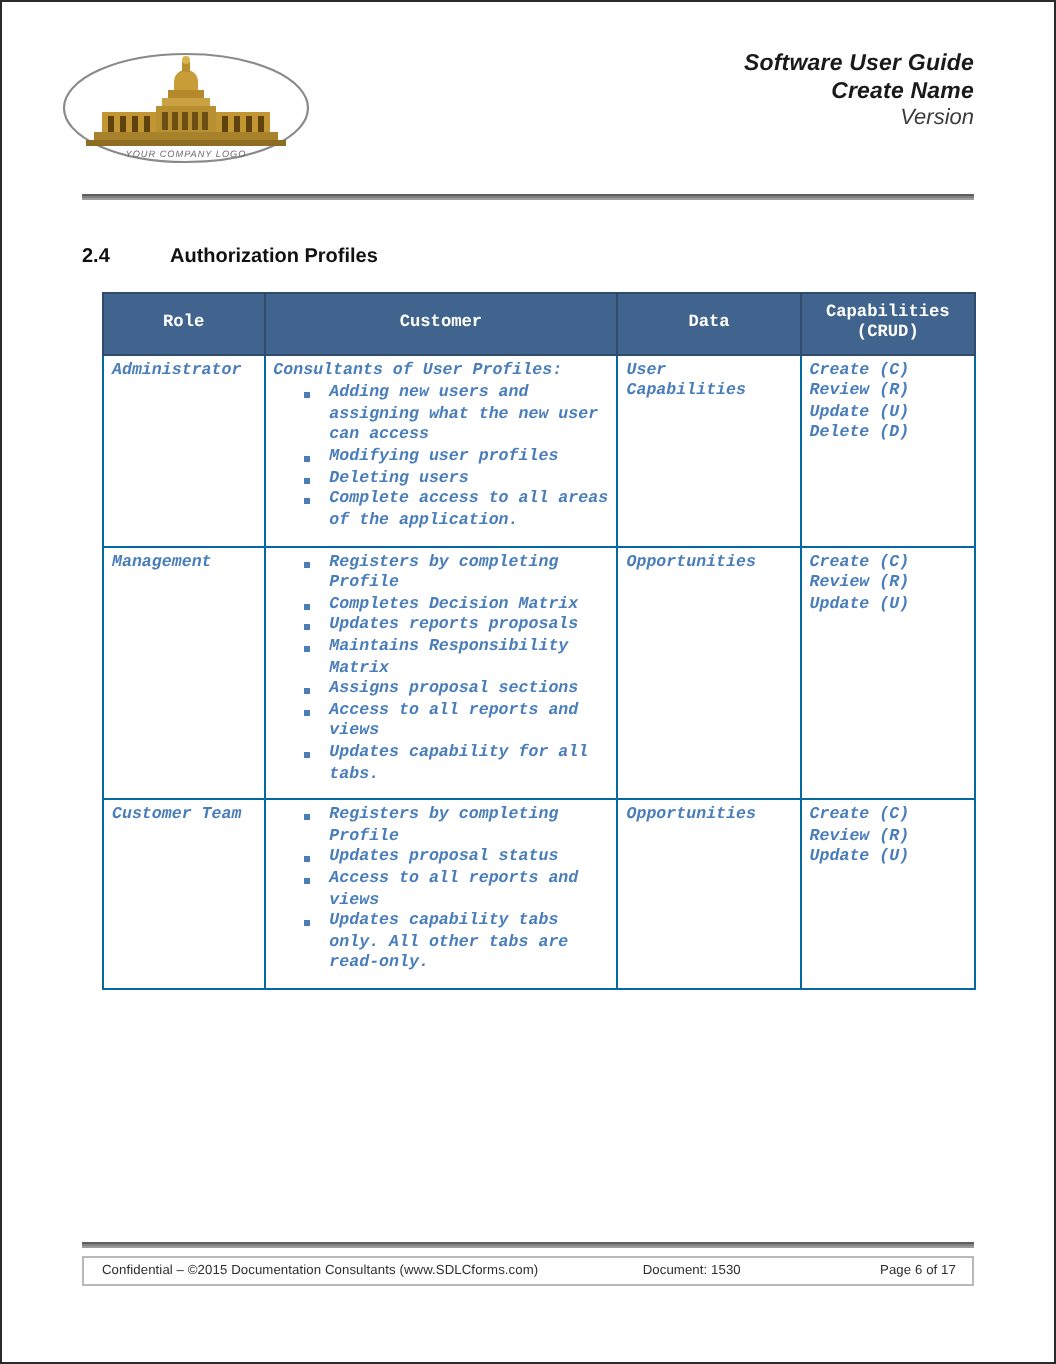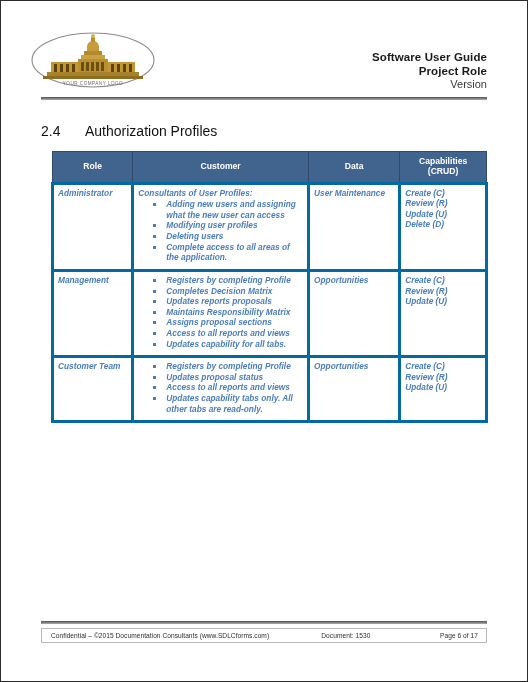--- a/index.html
+++ b/index.html
@@ -26,23 +26,24 @@
     position: relative;
     box-sizing: border-box;
     width: 100%;
     height: 100%;
     padding: 22px 40px 0 40px;
   }
 
   
   .doc-header {
     display: flex;
-    align-items: flex-end;
+    align-items: flex-start;
     justify-content: space-between;
     height: 68px;
+    font-style: italic;
   }
   .logo-wrap {
     width: 128px;
     height: 62px;
     margin-left: -12px;
     position: relative;
   }
   .logo-wrap svg { display: block; }
   .header-titles {
     text-align: right;
@@ -72,62 +73,63 @@
     background: #808080;
     border-top: 1px solid #5e5e5e;
     border-bottom: 1px solid #9d9d9d;
     box-sizing: border-box;
   }
 
   
   .section-heading {
     margin-top: 23px;
     display: flex;
-    font-size: 14px;
-    font-weight: normal;
+    font-size: 10px;
+    font-weight: bold;
     color: #111111;
     padding-left: 0px;
   }
   .section-heading .num { width: 44px; }
   .section-intro {
     margin-top: 14px;
     margin-left: 24px;
     font-size: 9.4px;
     font-style: italic;
     font-weight: bold;
     color: #4a7ebb;
     letter-spacing: -0.05px;
   }
 
   
   .tbl-wrap {
     margin-top: 12px;
     margin-left: 10px;
     width: 437px;
+    font-family: Liberation Mono, monospace;
   }
   table.profiles {
     border-collapse: collapse;
     width: 100%;
     table-layout: fixed;
     border: 1px solid #7f7f7f;
   }
   table.profiles th {
     background: #41648f;
     color: #ffffff;
     font-size: 8.6px;
     font-weight: bold;
     text-align: center;
     padding: 4px 2px 5px 2px;
     border: 1px solid #2f4a6b;
     line-height: 1.2;
     vertical-align: middle;
   }
   table.profiles td {
     vertical-align: top;
-    border: 3px solid #0369a1;
+    border: 1px solid #0369a1;
     padding: 3px 4px 6px 4px;
     font-size: 8.3px;
     font-style: italic;
     font-weight: bold;
     color: #4a7ebb;
     line-height: 1.28;
   }
   td.c-role { padding-left: 5px; }
   td.c-func { padding-left: 5px; }
   td.c-data { padding-left: 6px; }
@@ -222,21 +224,21 @@
         <rect x="100" y="35" width="3" height="8" fill="#5e430f"></rect>
 
         <rect x="18" y="43" width="92" height="4" fill="#a8822a"></rect>
         <rect x="14" y="47" width="100" height="3" fill="#8d6d22"></rect>
         <text x="64" y="55.5" font-family="'Liberation Sans', sans-serif" font-size="4.6" fill="#6b6b6b" text-anchor="middle" letter-spacing="0.5">YOUR COMPANY LOGO</text>
       </svg>
     </div>
 
     <div class="header-titles">
       <div class="t1">Software User Guide</div>
-      <div class="t2">Project Role</div>
+      <div class="t2">Create Name</div>
       <div class="t3">Version</div>
     </div>
   </div>
 
   <div class="header-rule"></div>
 
   <div class="section-heading">
     <span class="num">2.4</span>
     <span>Authorization Profiles</span>
   </div>
@@ -267,21 +269,21 @@
           <td class="c-role">Administrator</td>
           <td class="c-func">
             <div class="func-title">Consultants of User Profiles:</div>
             <ul class="func-list">
               <li><span class="bullet"></span><span>Adding new users and assigning what the new user can access</span></li>
               <li><span class="bullet"></span><span>Modifying user profiles</span></li>
               <li><span class="bullet"></span><span>Deleting users</span></li>
               <li><span class="bullet"></span><span>Complete access to all areas of the application.</span></li>
             </ul>
           </td>
-          <td class="c-data">User Maintenance</td>
+          <td class="c-data">User Capabilities</td>
           <td class="c-cap">
             <span class="cap-line">Create (C)</span>
             <span class="cap-line">Review (R)</span>
             <span class="cap-line">Update (U)</span>
             <span class="cap-line">Delete (D)</span>
           </td>
         </tr>
 
         <tr>
           <td class="c-role">Management</td>

